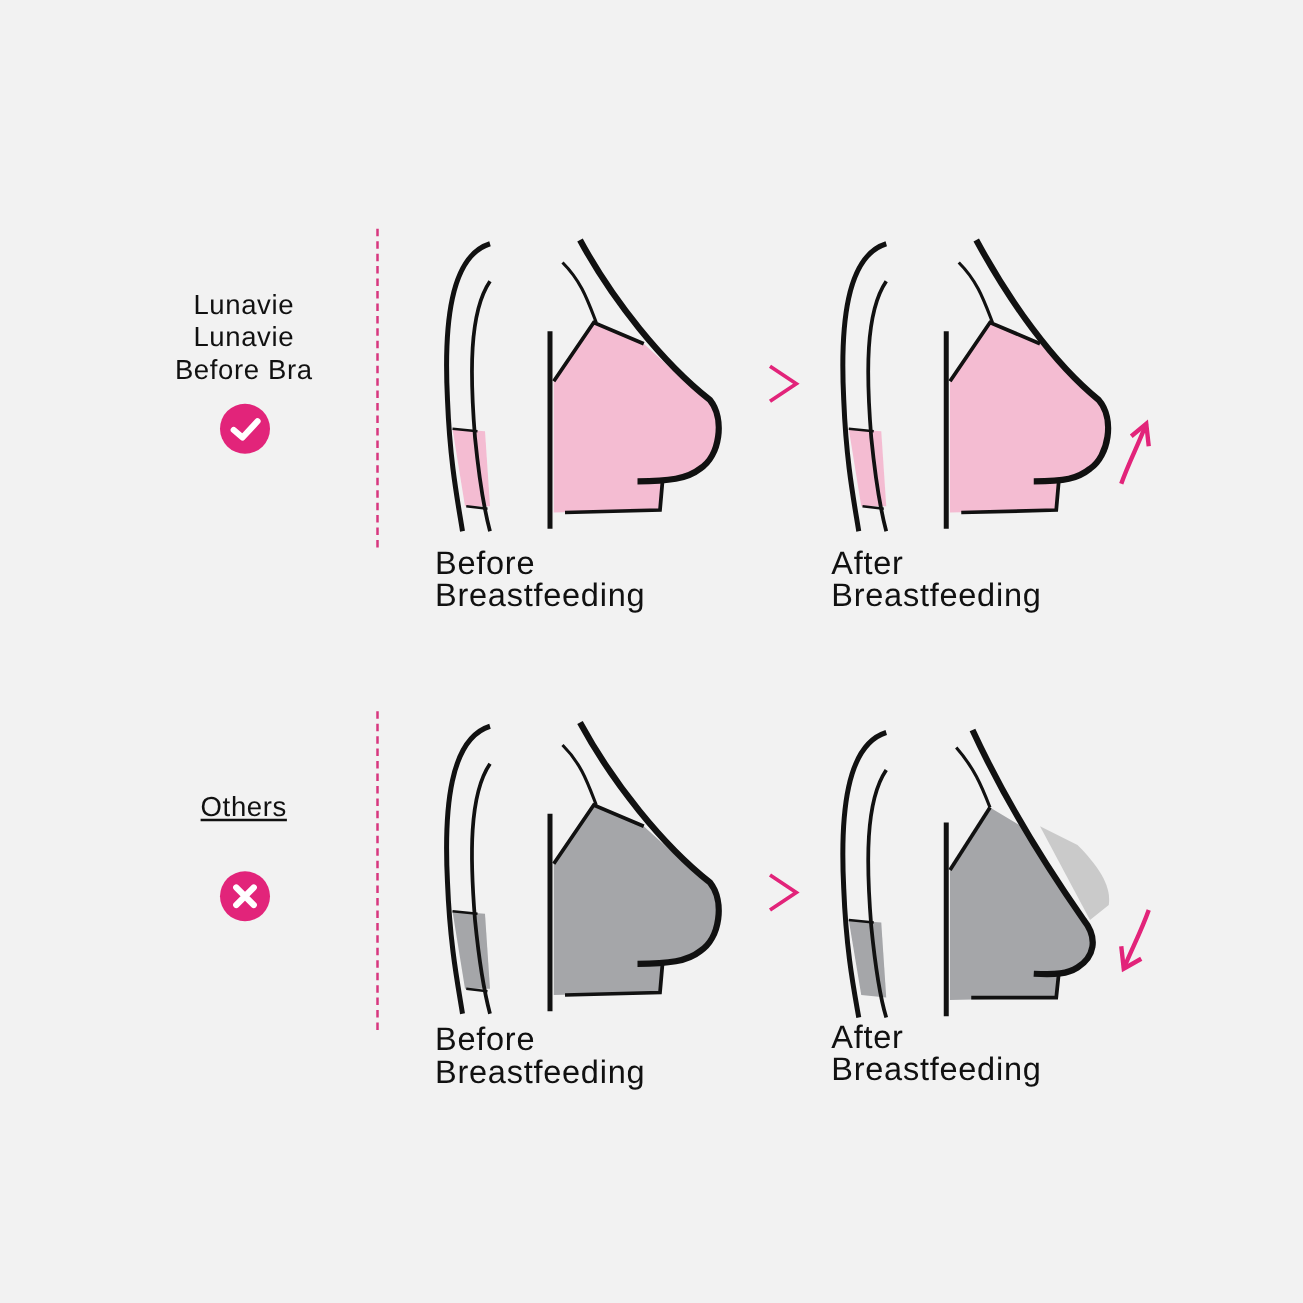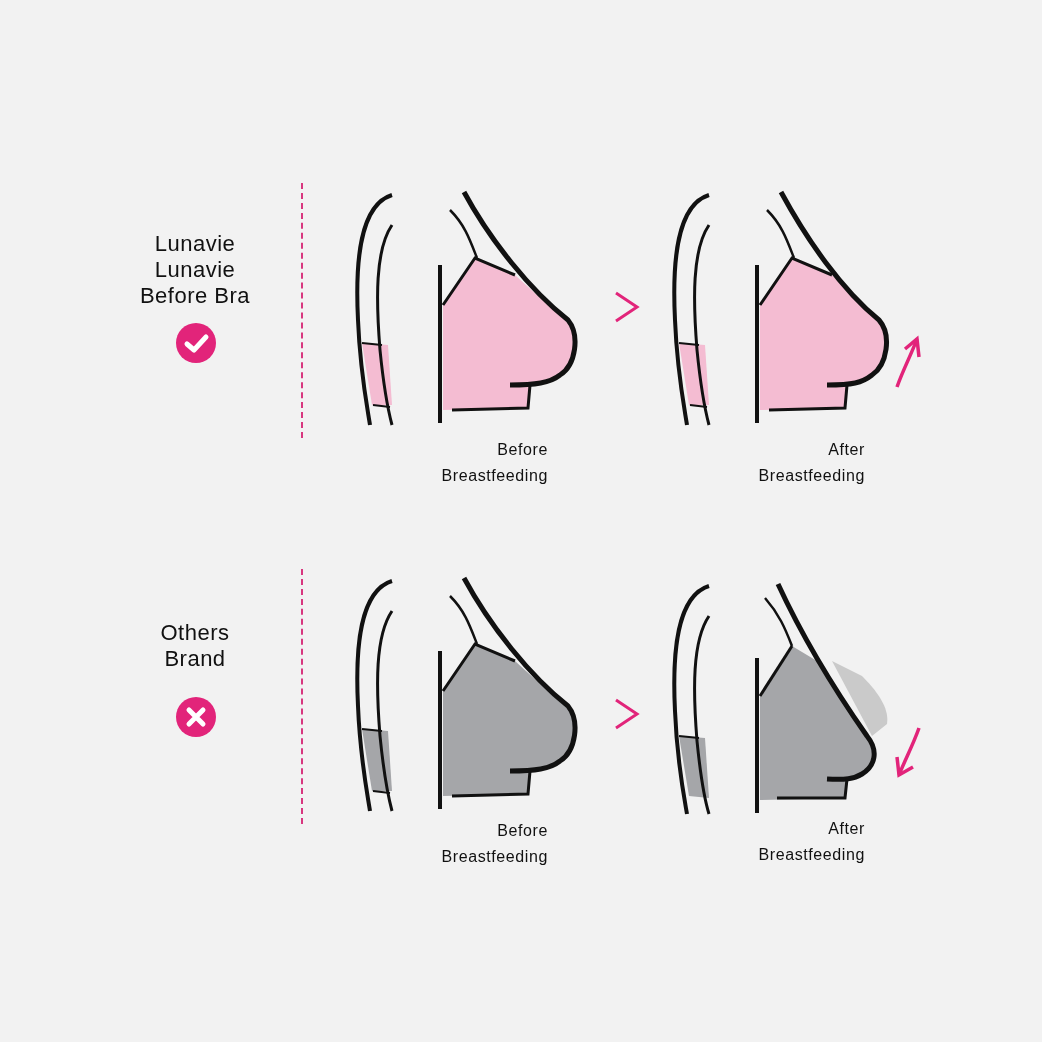--- a/index.html
+++ b/index.html
@@ -1,19 +1,19 @@
 <!DOCTYPE html>
 <html><head>
 <meta charset="utf-8">
 <style>
   html, body { margin:0; padding:0; }
   body { width:1042px; height:1042px; background:#f2f2f2; position:relative; overflow:hidden;
          font-family:"Liberation Sans", "DejaVu Sans", sans-serif; color:#111; }
   .label { position:absolute; text-align:center; font-size:22px; line-height:26px; letter-spacing:0.5px; }
-  .caption { position:absolute; text-align:right; font-size:16px; line-height:26px; letter-spacing:0.6px; width:200px; }
+  .caption { position:absolute; text-align:left; font-size:26px; line-height:26px; letter-spacing:0.6px; width:200px; }
   .divider { position:absolute; width:0; border-left:2px dashed #d8377f; }
   .badge { position:absolute; width:40px; height:40px; border-radius:50%; }
   svg.fig { position:absolute; overflow:visible; }
   .chev { position:absolute; }
 </style>
 </head>
 <body>
 
 <div class="label" style="left:110px; top:231px; width:170px;">
   <div>Lunavie</div>
@@ -68,23 +68,22 @@
 
 <div class="caption" style="left:348px; top:437px;">
   <div>Before</div>
   <div>Breastfeeding</div>
 </div>
 <div class="caption" style="left:665px; top:437px;">
   <div>After</div>
   <div>Breastfeeding</div>
 </div>
 
-<div class="label" style="left:110px; top:620px; width:170px;">
+<div class="label" style="left:110px; top:633px; width:170px;text-decoration:underline;">
   <div>Others</div>
-  <div>Brand</div>
 </div>
 <div class="badge" style="left:176px; top:697px; background:#e2247a;">
   <svg width="40" height="40" viewBox="0 0 40 40">
       <path d="M13 13 L27 27 M27 13 L13 27" stroke="#fff" stroke-width="5" stroke-linecap="round"></path>
     </svg>
 </div>
 <div class="divider" style="left:301px; top:569px; height:255px;"></div>
 
 <svg class="fig" style="left:340px; top:566px;" width="260" height="260" viewBox="0 0 260 260">
   <path d="M22 163 L48 165 L52 225 L32 225 Z" fill="#a5a6a9"></path>

